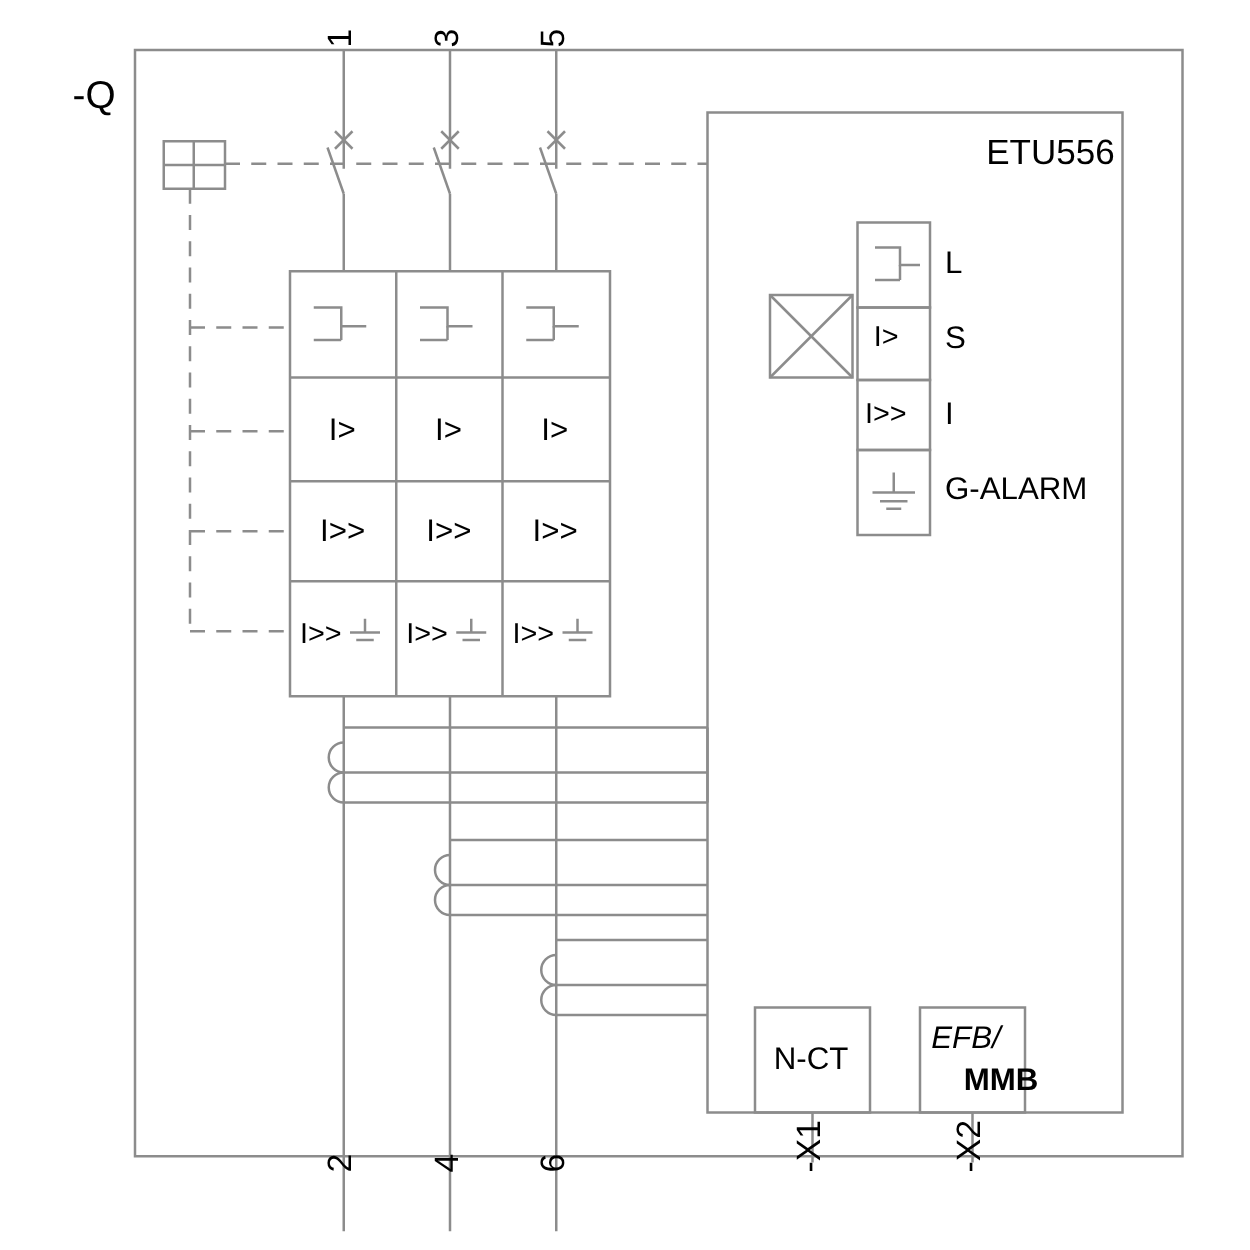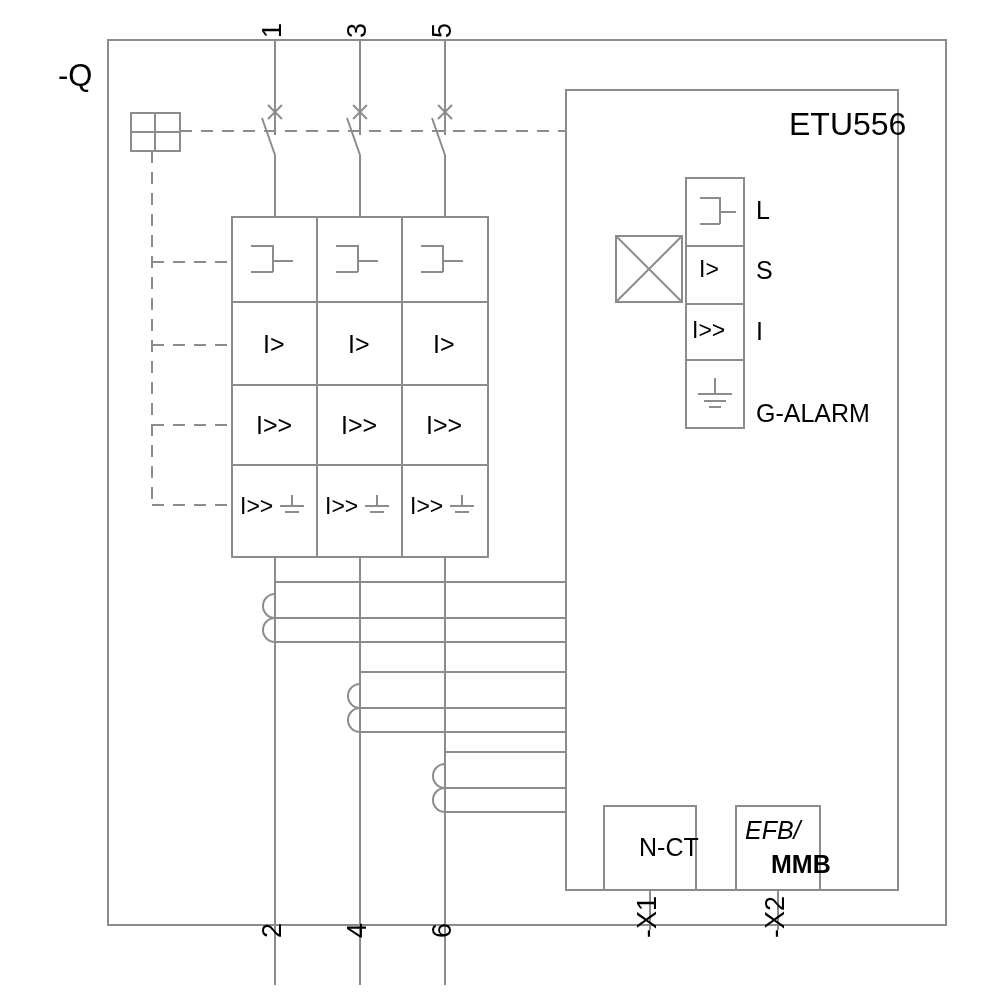--- a/index.html
+++ b/index.html
@@ -30,21 +30,21 @@
     color: #000000;
     white-space: pre;
     line-height: 1;
   }
   .lbl-rot {
     transform: rotate(-90deg);
     transform-origin: left top;
   }
   .t-terminal { font-size: 27px; }
   .t-q       { font-size: 31px; }
-  .t-etu     { font-size: 32px; }
+  .t-etu     { font-size: 28px; }
   .t-sym     { font-size: 23px; }
   .t-symbig  { font-size: 25px; }
   .t-block   { font-size: 25px; }
 </style>
 </head>
 <body>
 
 <div id="canvas">
 
   <svg id="schematic" viewBox="0 0 1000 1000">
@@ -188,19 +188,19 @@
   <div class="lbl t-sym" style="left:240px; top:495px;">I&gt;&gt;</div>
   <div class="lbl t-sym" style="left:325px; top:495px;">I&gt;&gt;</div>
   <div class="lbl t-sym" style="left:410px; top:495px;">I&gt;&gt;</div>
 
   <div class="lbl t-sym" style="left:699px; top:258px;">I&gt;</div>
   <div class="lbl t-sym" style="left:692px; top:319px;">I&gt;&gt;</div>
 
   <div class="lbl t-block" style="left:756px; top:198px;">L</div>
   <div class="lbl t-block" style="left:756px; top:258px;">S</div>
   <div class="lbl t-block" style="left:756px; top:319px;">I</div>
-  <div class="lbl t-block" style="left:756px; top:401px;">G-ALARM</div>
-
-  <div class="lbl t-block" style="left:619px; top:835px;margin-left:20px;">N-CT</div>
+  <div class="lbl t-block" style="left:756px; top:379px;">G-ALARM</div>
+
+  <div class="lbl t-block" style="left:619px; top:835px;">N-CT</div>
   <div class="lbl t-block" style="left:745px; top:818px;font-style:italic;">EFB/</div>
   <div class="lbl t-block" style="left:771px; top:852px;font-weight:bold;">MMB</div>
 
 </div>
 
 </body></html>

